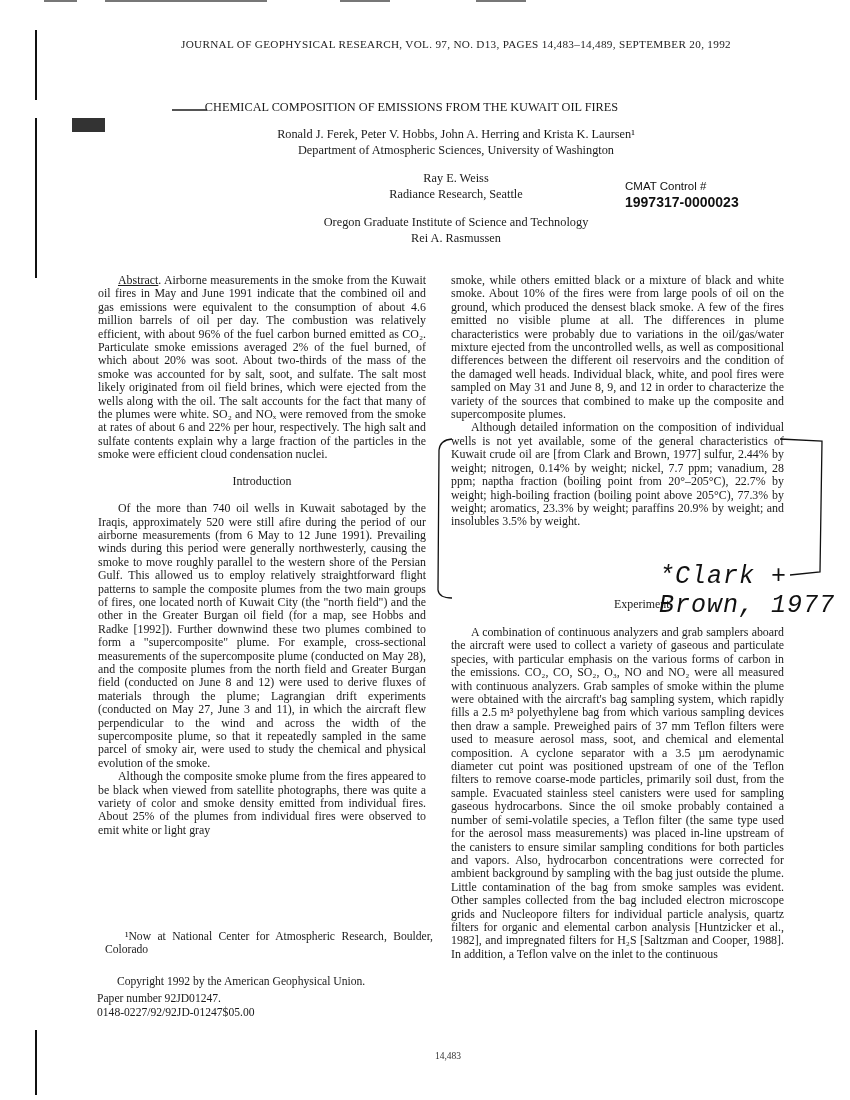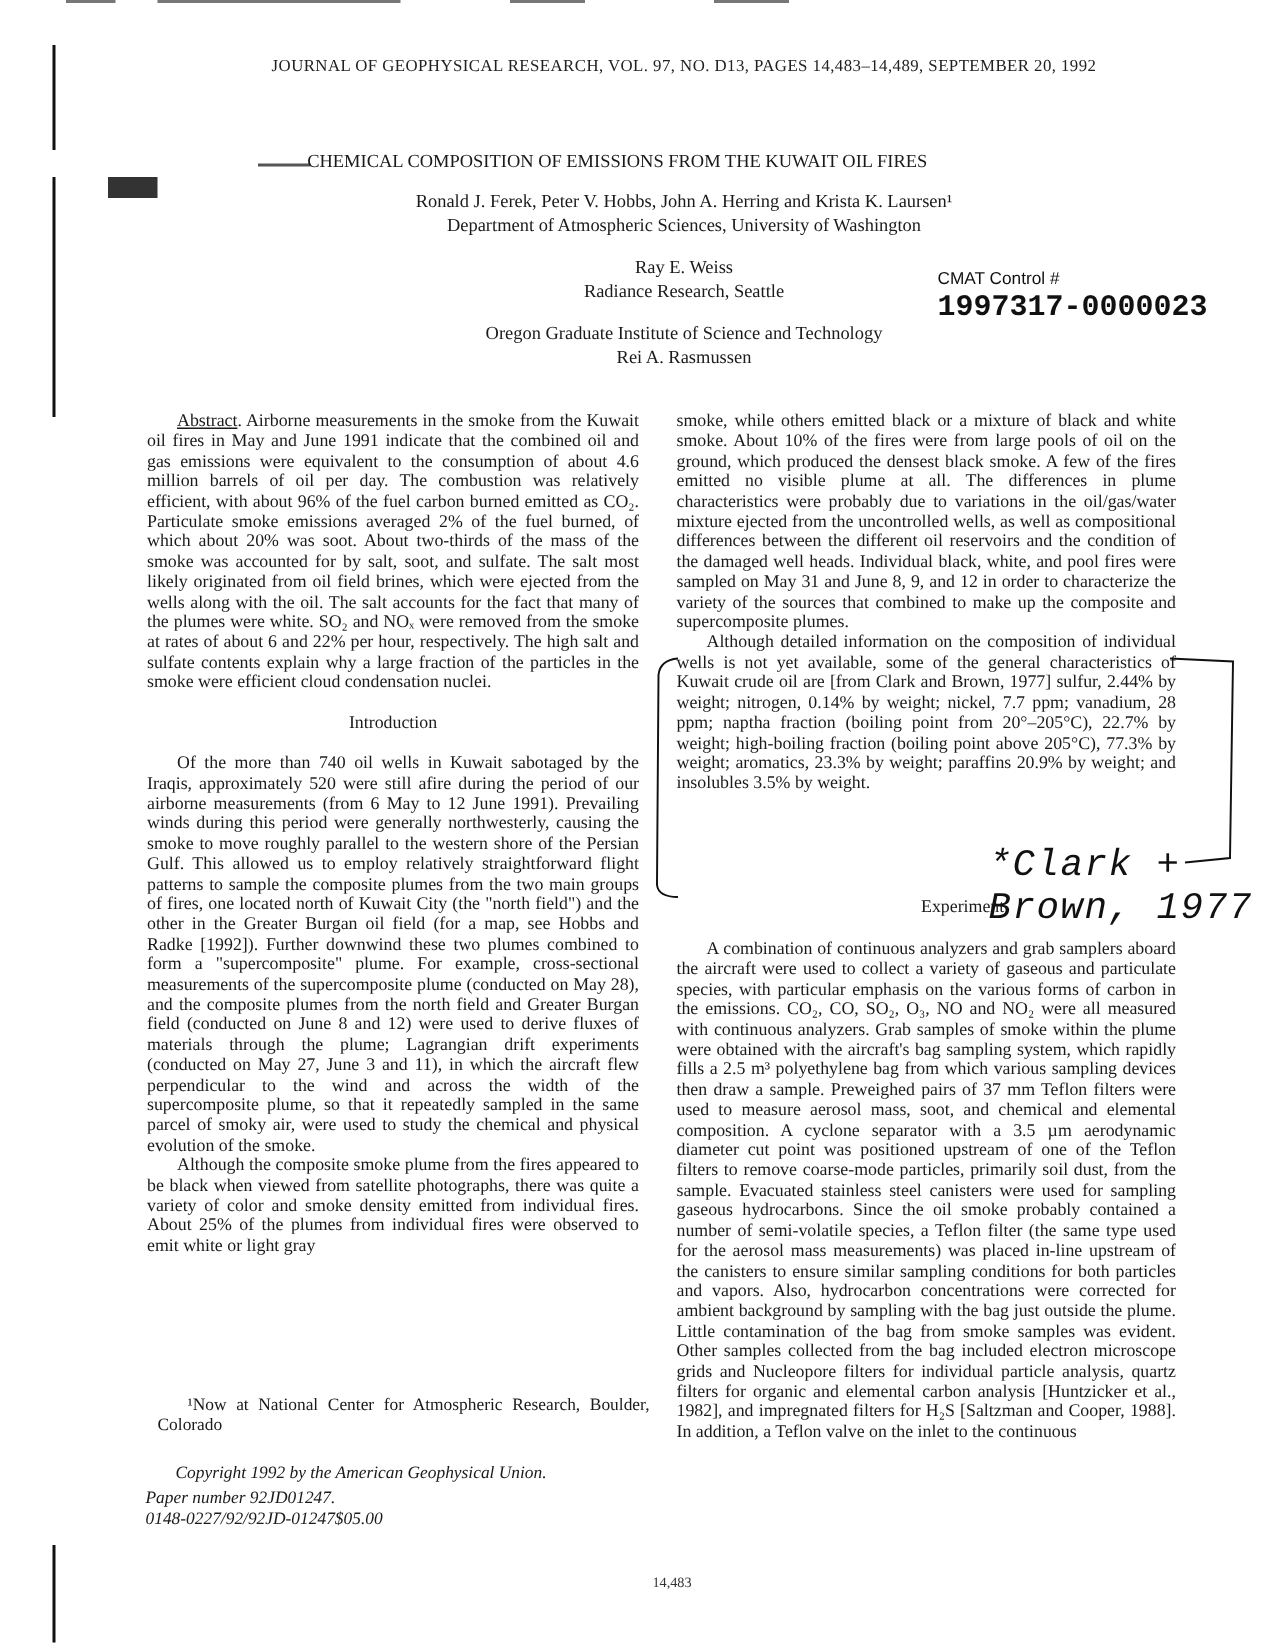--- a/index.html
+++ b/index.html
@@ -7,21 +7,21 @@
          font-family: "Liberation Serif", "DejaVu Serif", serif; color: #1a1a1a; }
   .abs { position: absolute; padding-left: 31px; }
   .scan-bar { position: absolute; top: 0; height: 2px; background: #777; }
   .margin-line { position: absolute; left: 35px; width: 2px; background: #111; }
   .running-head { top: 38px; left: 0; width: 850px; text-align: center; font-size: 11.2px;
                   letter-spacing: 0.3px; color: #222; }
   .title { top: 100px; left: 0; width: 761px; text-align: center; font-size: 12.3px; }
   .authors { left: 0; width: 850px; text-align: center; font-size: 12.3px; line-height: 16px; }
   .cmat { left: 594px; font-family: "Liberation Sans", "DejaVu Sans", sans-serif; color: #111; }
   .cmat-label { top: 180px; font-size: 11.5px; }
-  .cmat-num { top: 194px; font-size: 20px; font-weight: bold; font-family: Liberation Mono, monospace; }
+  .cmat-num { top: 194px; font-size: 14px; font-weight: bold; }
   .col { position: absolute; font-size: 11.9px; line-height: 13.4px; text-align: justify; }
   .col p { margin: 0; }
   .indent { text-indent: 20px; }
   .heading { text-align: center; margin: 13px 0 14px 0 !important; }
   .abstract-label { text-decoration: underline; }
   .footnote { font-size: 11.6px; }
   .copyright { font-size: 11.6px; }
   .page-num { top: 1051px; left: 0; width: 834px; text-align: center; font-size: 9.5px; color: #333; }
   .handwriting { top: 562px; left: 628px; font-family: Liberation Mono, monospace; font-style: italic;
                  font-size: 25px; color: #111; letter-spacing: 1px; }
@@ -64,21 +64,21 @@
   <p class="indent"><span class="abstract-label">Abstract</span><span>. Airborne measurements in the smoke from the Kuwait oil fires in May and June 1991 indicate that the combined oil and gas emissions were equivalent to the consumption of about 4.6 million barrels of oil per day. The combustion was relatively efficient, with about 96% of the fuel carbon burned emitted as CO₂. Particulate smoke emissions averaged 2% of the fuel burned, of which about 20% was soot. About two-thirds of the mass of the smoke was accounted for by salt, soot, and sulfate. The salt most likely originated from oil field brines, which were ejected from the wells along with the oil. The salt accounts for the fact that many of the plumes were white. SO₂ and NOₓ were removed from the smoke at rates of about 6 and 22% per hour, respectively. The high salt and sulfate contents explain why a large fraction of the particles in the smoke were efficient cloud condensation nuclei.</span></p>
   <p class="heading">Introduction</p>
   <p class="indent">Of the more than 740 oil wells in Kuwait sabotaged by the Iraqis, approximately 520 were still afire during the period of our airborne measurements (from 6 May to 12 June 1991). Prevailing winds during this period were generally northwesterly, causing the smoke to move roughly parallel to the western shore of the Persian Gulf. This allowed us to employ relatively straightforward flight patterns to sample the composite plumes from the two main groups of fires, one located north of Kuwait City (the "north field") and the other in the Greater Burgan oil field (for a map, see Hobbs and Radke [1992]). Further downwind these two plumes combined to form a "supercomposite" plume. For example, cross-sectional measurements of the supercomposite plume (conducted on May 28), and the composite plumes from the north field and Greater Burgan field (conducted on June 8 and 12) were used to derive fluxes of materials through the plume; Lagrangian drift experiments (conducted on May 27, June 3 and 11), in which the aircraft flew perpendicular to the wind and across the width of the supercomposite plume, so that it repeatedly sampled in the same parcel of smoky air, were used to study the chemical and physical evolution of the smoke.</p>
   <p class="indent">Although the composite smoke plume from the fires appeared to be black when viewed from satellite photographs, there was quite a variety of color and smoke density emitted from individual fires. About 25% of the plumes from individual fires were observed to emit white or light gray</p>
 </div>
 
 <div class="col footnote" style="left:105px;top:930px;width:328px;">
   <p class="indent">¹Now at National Center for Atmospheric Research, Boulder, Colorado</p>
 </div>
 
-<div class="col copyright" style="left:97px;top:975px;width:340px;font-style:italic;">
+<div class="col copyright" style="left:97px;top:975px;width:340px;">
   <p class="indent" style="margin-bottom:4px;">Copyright 1992 by the American Geophysical Union.</p>
   <p>Paper number 92JD01247.</p>
   <p>0148-0227/92/92JD-01247$05.00</p>
 </div>
 
 <div class="col" style="left:451px;top:274px;width:333px;">
   <p>smoke, while others emitted black or a mixture of black and white smoke. About 10% of the fires were from large pools of oil on the ground, which produced the densest black smoke. A few of the fires emitted no visible plume at all. The differences in plume characteristics were probably due to variations in the oil/gas/water mixture ejected from the uncontrolled wells, as well as compositional differences between the different oil reservoirs and the condition of the damaged well heads. Individual black, white, and pool fires were sampled on May 31 and June 8, 9, and 12 in order to characterize the variety of the sources that combined to make up the composite and supercomposite plumes.</p>
   <p class="indent">Although detailed information on the composition of individual wells is not yet available, some of the general characteristics of Kuwait crude oil are [from Clark and Brown, 1977] sulfur, 2.44% by weight; nitrogen, 0.14% by weight; nickel, 7.7 ppm; vanadium, 28 ppm; naptha fraction (boiling point from 20°–205°C), 22.7% by weight; high-boiling fraction (boiling point above 205°C), 77.3% by weight; aromatics, 23.3% by weight; paraffins 20.9% by weight; and insolubles 3.5% by weight.</p>
 </div>
 

